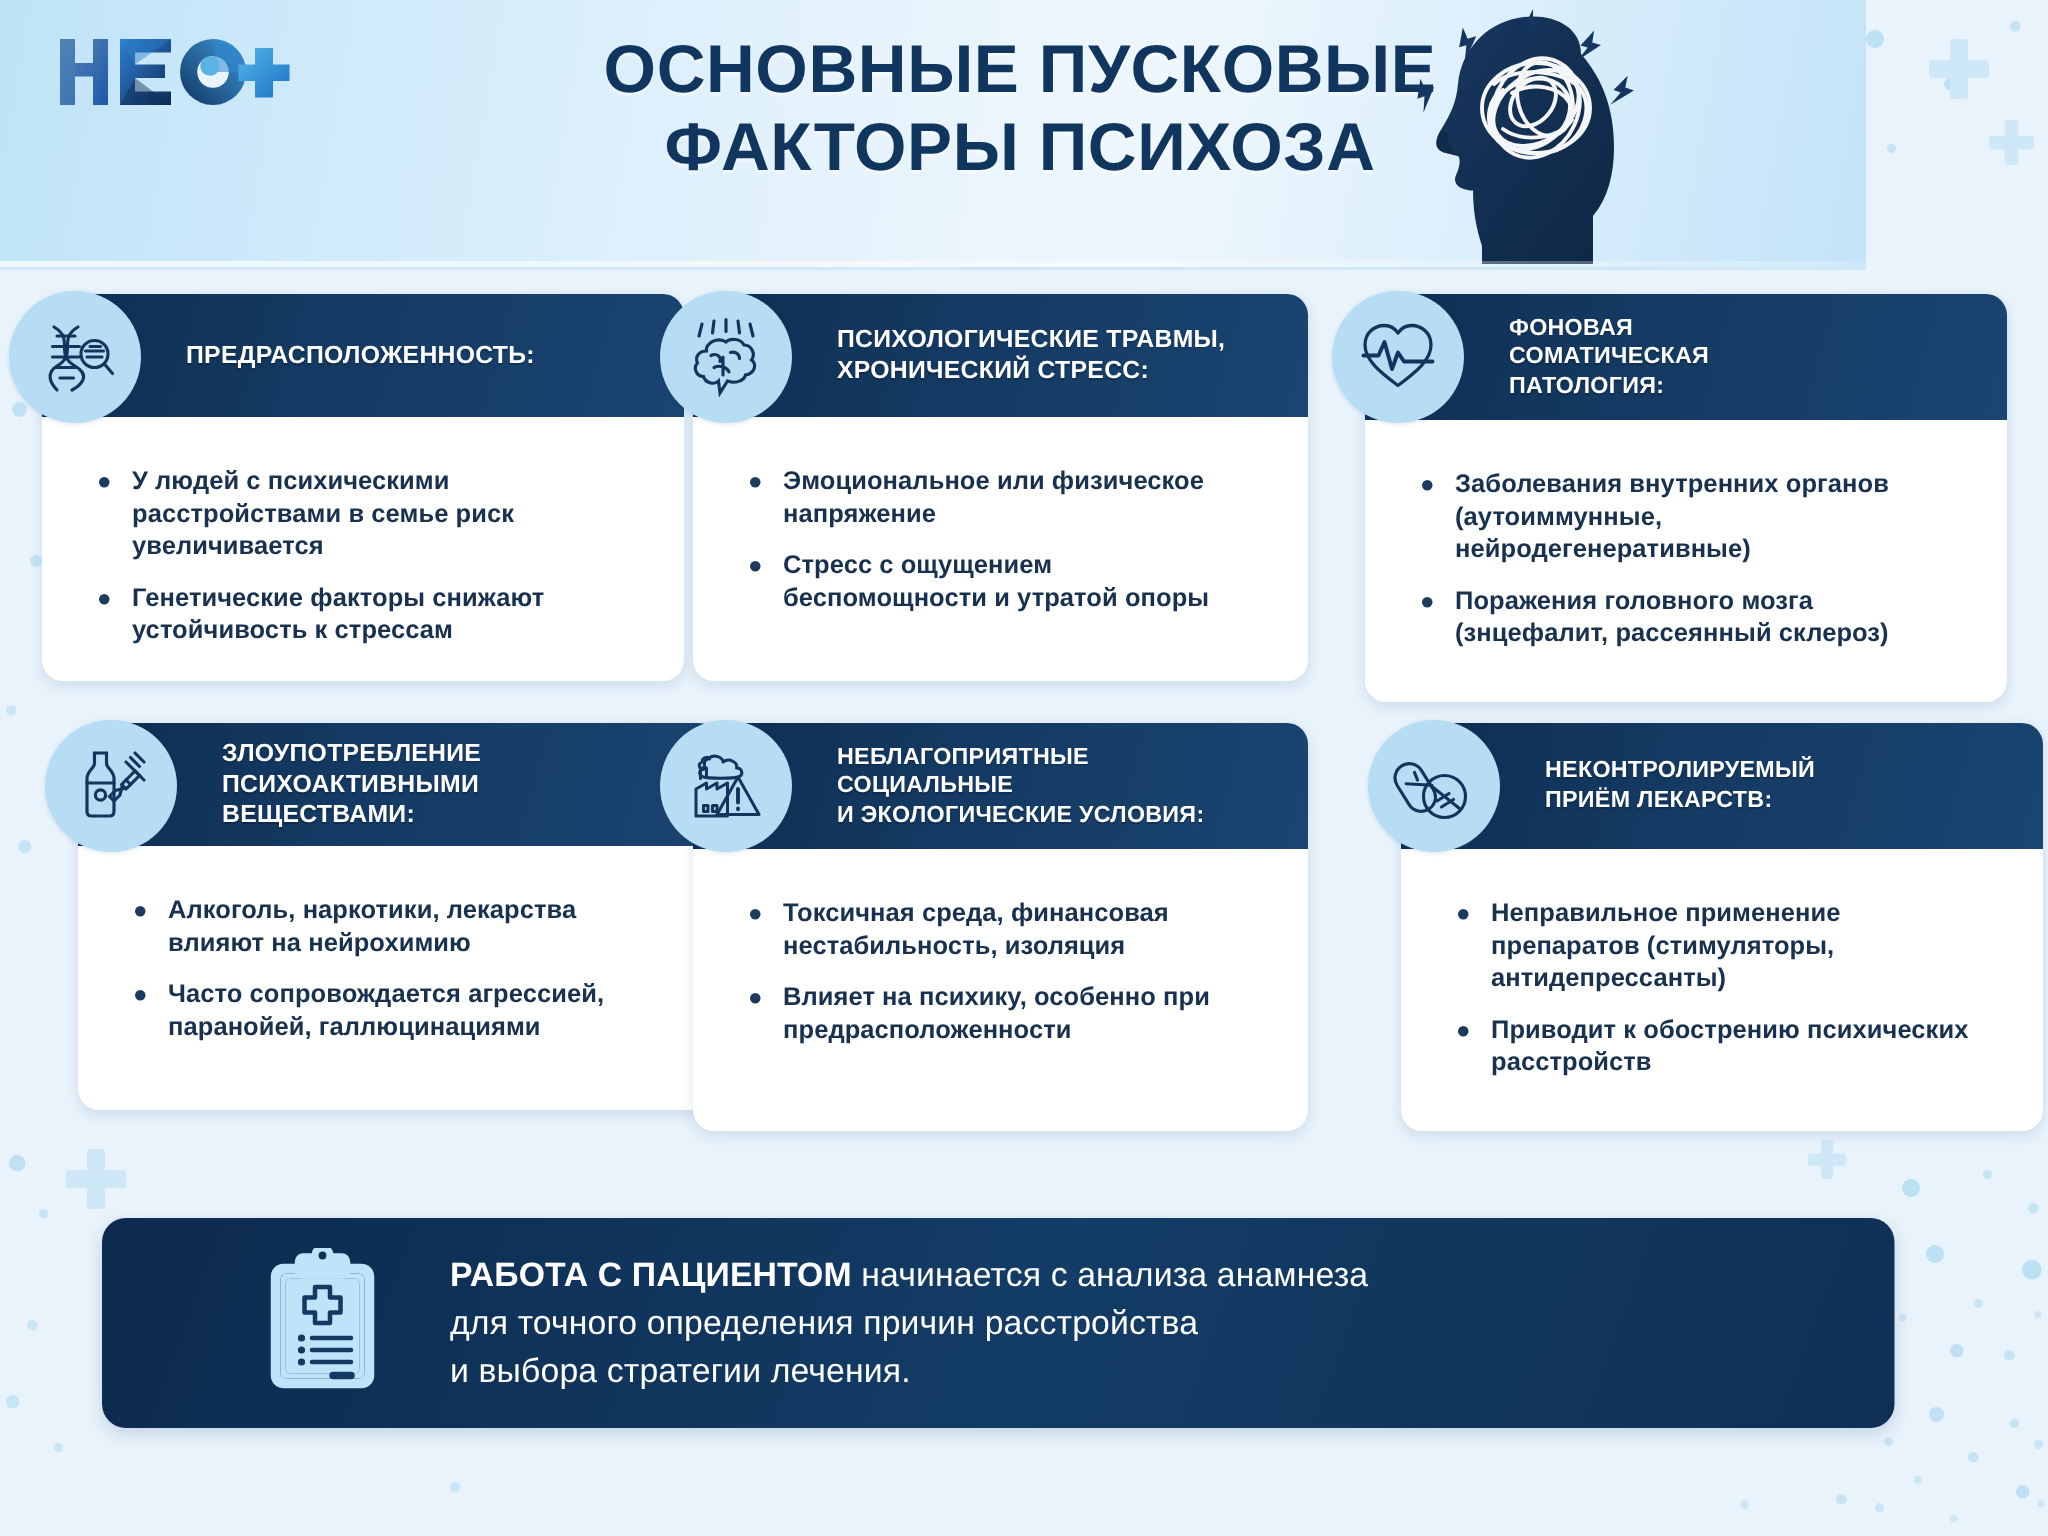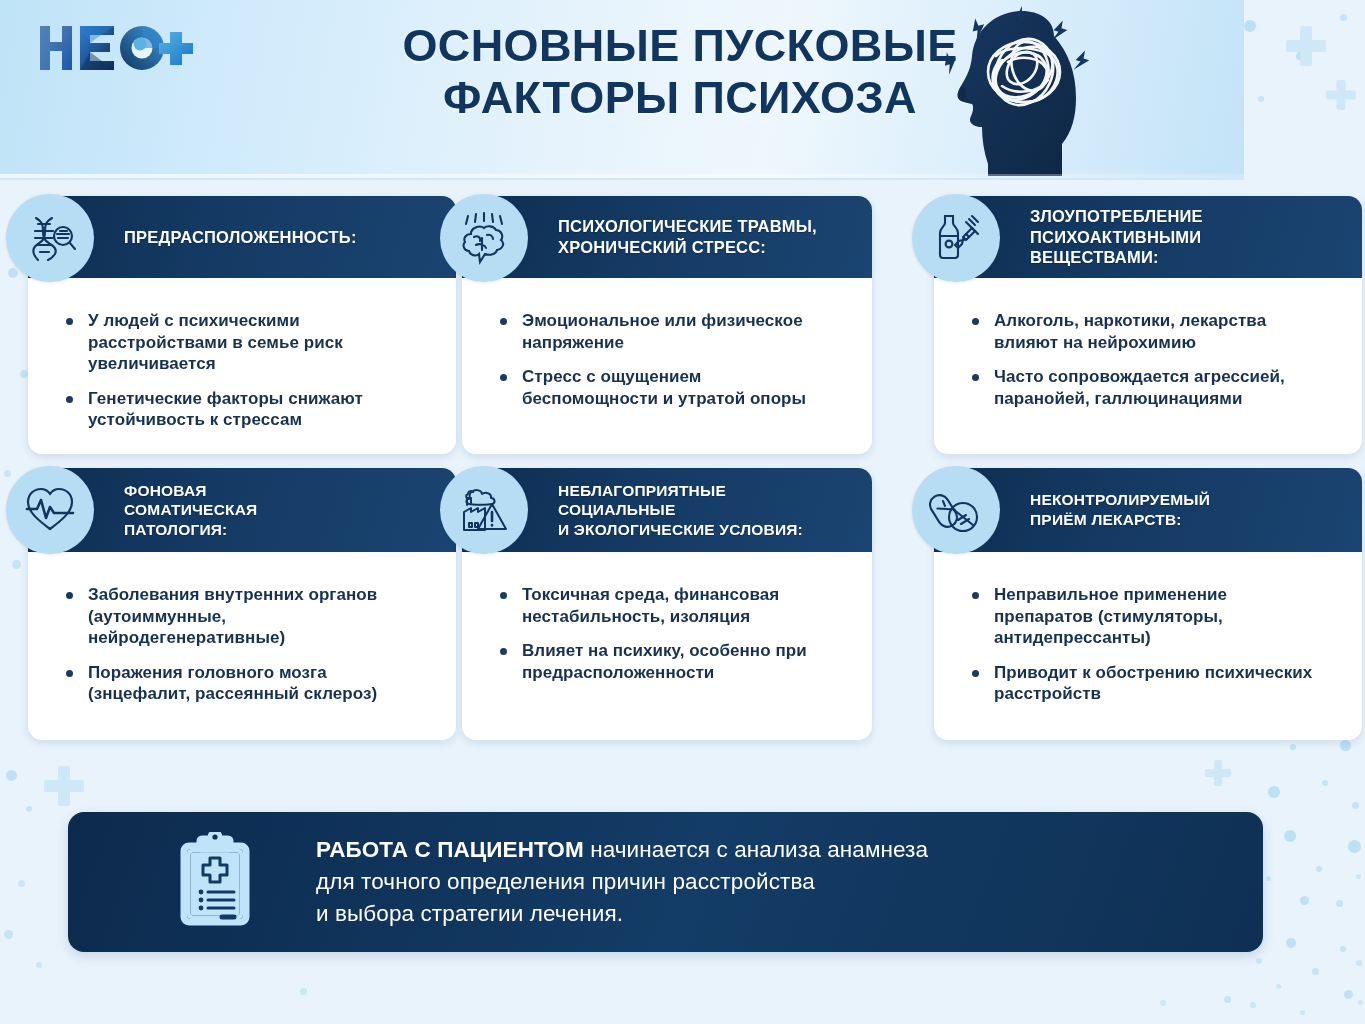--- a/index.html
+++ b/index.html
@@ -122,21 +122,21 @@
     position:absolute;left:68px;top:812px;width:1195px;height:140px;
     background:linear-gradient(110deg,#0c2a4d 0%,#123category 0%,#123a63 55%,#0f3156 100%);
     background:linear-gradient(110deg,#0c2a4d 0%,#133c66 52%,#0f3054 100%);
     border-radius:16px;
     box-shadow:0 4px 12px rgba(25,80,135,.18);
     display:flex;align-items:center;
     overflow:hidden;
   }
   .footer .fic{margin-left:108px;flex:0 0 auto;}
   .footer .ftext{
-    margin-left:62px;color:#ffffff;font-size:22.5px;line-height:1.42;
+    margin-left:46px;color:#ffffff;font-size:22.5px;line-height:1.42;
     letter-spacing:.1px;
   }
   .footer .ftext b{font-weight:bold;}
   .footer .ftext .ln{display:block;}
 </style>
 </head>
 <body>
 
 <div id="stage">
 
@@ -344,20 +344,40 @@
 ХРОНИЧЕСКИЙ СТРЕСС:</div>
       </div>
       <div class="card-body">
         <ul class="bullets">
           <li>Эмоциональное или физическое напряжение</li>
           <li>Стресс с ощущением беспомощности и утратой опоры</li>
         </ul>
       </div>
     </div>
 
+    <div class="card r2">
+      <div class="card-header">
+        <div class="icon-bubble">
+          <svg width="56" height="56" viewBox="0 0 56 56" fill="none" stroke="#12355d" stroke-width="2.2" stroke-linecap="round" stroke-linejoin="round">
+            <path d="M28 47 C16 38 6 30 6 20 C6 12 12 7 19 7 C23 7 26 9 28 12 C30 9 33 7 37 7 C44 7 50 12 50 20 C50 30 40 38 28 47 Z"></path>
+            <path d="M5 27 h10 l4-9 5 18 4-11 4 6 h19" stroke-width="2.6"></path>
+          </svg>
+        </div>
+        <div class="ttl">ФОНОВАЯ
+СОМАТИЧЕСКАЯ
+ПАТОЛОГИЯ:</div>
+      </div>
+      <div class="card-body">
+        <ul class="bullets">
+          <li>Заболевания внутренних органов (аутоиммунные, нейродегенеративные)</li>
+          <li>Поражения головного мозга (знцефалит, рассеянный склероз)</li>
+        </ul>
+      </div>
+    </div>
+
     <div class="card r1 col3">
       <div class="card-header">
         <div class="icon-bubble">
           <svg width="56" height="56" viewBox="0 0 56 56" fill="none" stroke="#12355d" stroke-width="2.1" stroke-linecap="round">
             <path d="M17 6 h8 v7 c0 3 5 5 5 10 v22 c0 2-1 3-3 3 h-12 c-2 0-3-1-3-3 V23 c0-5 5-7 5-10 Z"></path>
             <path d="M12 26 h18"></path>
             <circle cx="21" cy="34" r="3.4"></circle>
             <path d="M38 12 L50 24"></path>
             <path d="M41 9 L47 15 M44 6 L50 12"></path>
             <path d="M44 18 L36 26 l-2 8 -4 4 -3-3 4-4 8-2 8-8 Z"></path>
@@ -365,40 +385,20 @@
           </svg>
         </div>
         <div class="ttl">ЗЛОУПОТРЕБЛЕНИЕ
 ПСИХОАКТИВНЫМИ
 ВЕЩЕСТВАМИ:</div>
       </div>
       <div class="card-body">
         <ul class="bullets">
           <li>Алкоголь, наркотики, лекарства влияют на нейрохимию</li>
           <li>Часто сопровождается агрессией, паранойей, галлюцинациями</li>
-        </ul>
-      </div>
-    </div>
-
-    <div class="card r2">
-      <div class="card-header">
-        <div class="icon-bubble">
-          <svg width="56" height="56" viewBox="0 0 56 56" fill="none" stroke="#12355d" stroke-width="2.2" stroke-linecap="round" stroke-linejoin="round">
-            <path d="M28 47 C16 38 6 30 6 20 C6 12 12 7 19 7 C23 7 26 9 28 12 C30 9 33 7 37 7 C44 7 50 12 50 20 C50 30 40 38 28 47 Z"></path>
-            <path d="M5 27 h10 l4-9 5 18 4-11 4 6 h19" stroke-width="2.6"></path>
-          </svg>
-        </div>
-        <div class="ttl">ФОНОВАЯ
-СОМАТИЧЕСКАЯ
-ПАТОЛОГИЯ:</div>
-      </div>
-      <div class="card-body">
-        <ul class="bullets">
-          <li>Заболевания внутренних органов (аутоиммунные, нейродегенеративные)</li>
-          <li>Поражения головного мозга (знцефалит, рассеянный склероз)</li>
         </ul>
       </div>
     </div>
 
     <div class="card r2 wide col2">
       <div class="card-header">
         <div class="icon-bubble">
           <svg width="56" height="56" viewBox="0 0 56 56" fill="none" stroke="#12355d" stroke-width="2" stroke-linecap="round" stroke-linejoin="round">
             <path d="M16 10 c4-4 10-1 10 2 c4-3 10 0 9 4 c4 0 5 5 1 6 c-3 1-20 1-23 0 c-4-1-3-6 1-6 c-1-3 0-6 2-6 Z"></path>
             <path d="M13 17 c-3 0-4-4-1-5 c0-3 4-4 5-2"></path>

